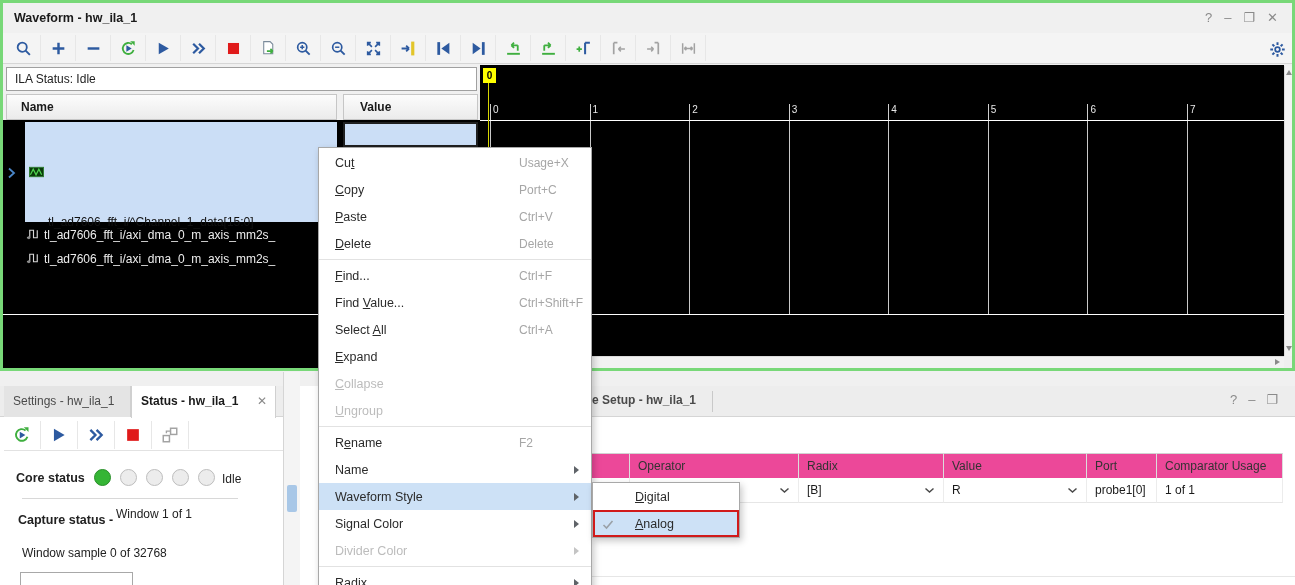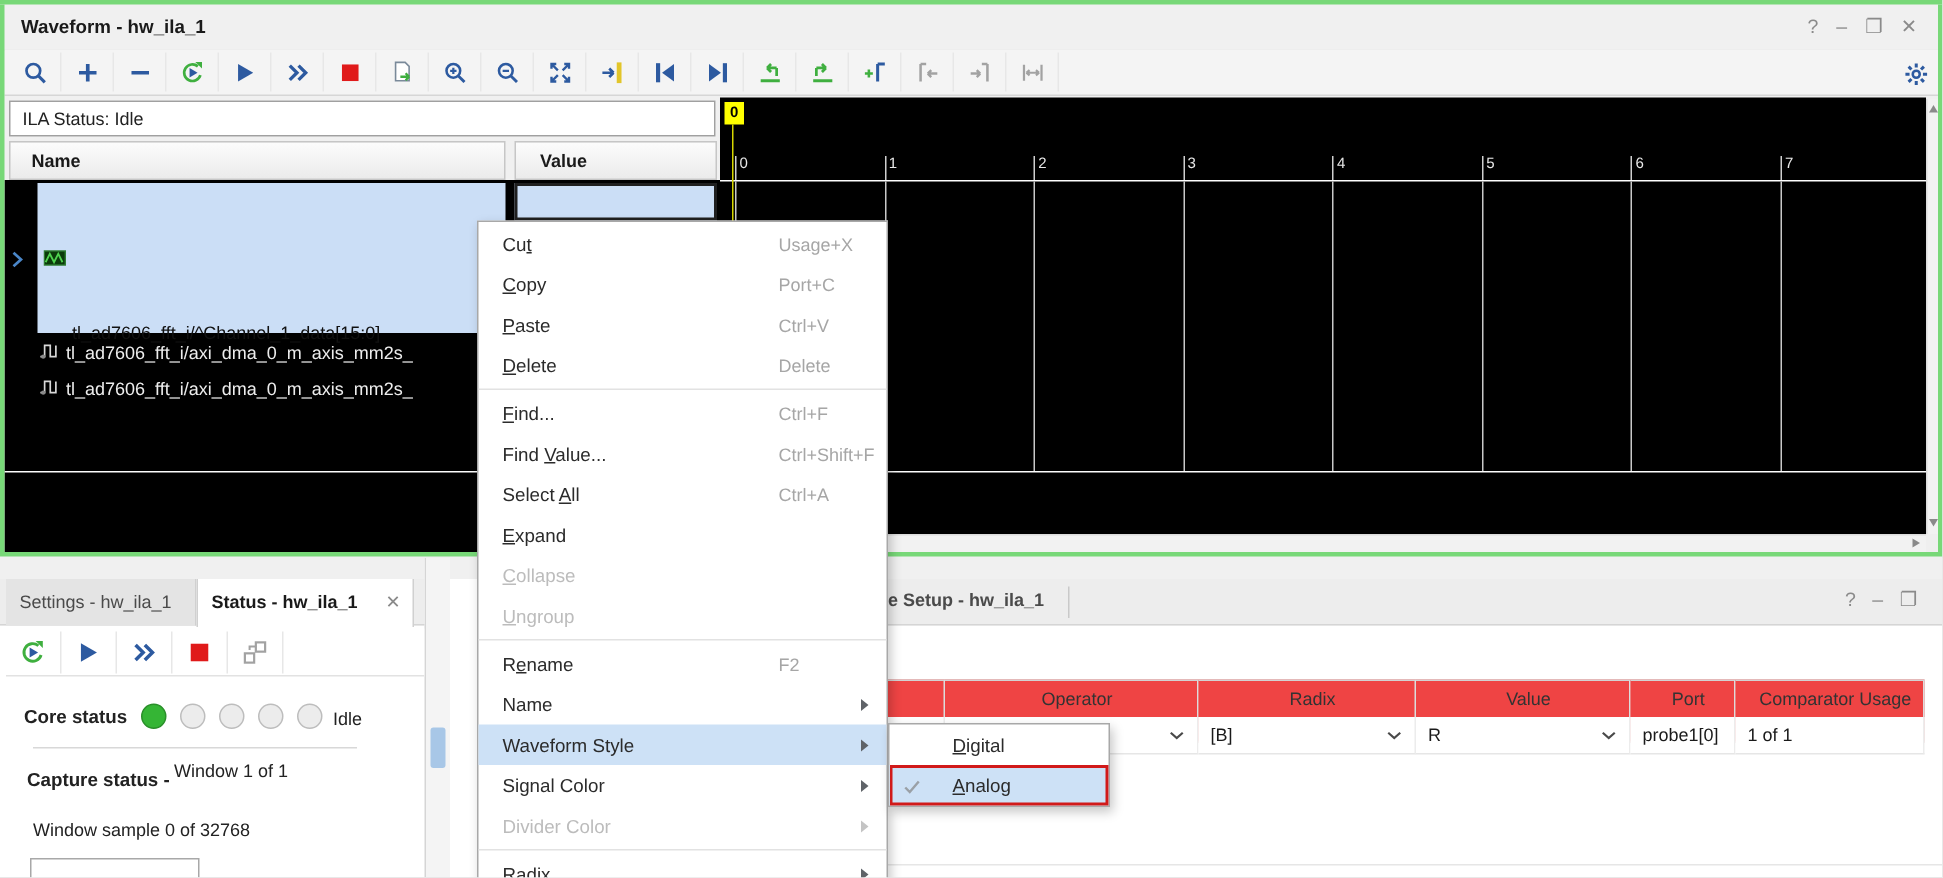--- a/index.html
+++ b/index.html
@@ -28,23 +28,23 @@
   .mi.dis .arr{border-left-color:#c4c4c4;}
   .msep{height:5px;position:relative;}
   .msep:after{content:"";position:absolute;left:0;right:0;top:2px;border-top:1px solid #e2e2e2;}
   #stylemenu{position:absolute;left:592px;top:482px;width:148px;background:#fff;border:1px solid #a8a8a8;
              box-shadow:2px 3px 7px rgba(0,0,0,.22);z-index:60;box-sizing:border-box;}
   .smi{position:relative;height:27px;display:flex;align-items:center;padding-left:42px;font-size:12.5px;color:#2b2b2b;box-sizing:border-box;}
   .smi.hl{background:var(--hl,#cde1f6);}
   .smi.red{box-shadow:inset 0 0 0 2px var(--redol,#d11a1a);}
   .chk{position:absolute;left:9px;top:9px;}
   
-  .th{height:42px;line-height:24px;box-sizing:border-box;padding-left:8px;background:#ef4444;
+  .th{height:42px;line-height:24px;box-sizing:border-box;padding-left:8px;background:#ec4899;
       border-top:1px solid #d2d2d2;border-bottom:1px solid #d2d2d2;border-right:1px solid #dcdcdc;
-      color:#333;font-size:12px;overflow:hidden;white-space:nowrap;text-align:center;}
+      color:#333;font-size:12px;overflow:hidden;white-space:nowrap;}
   .td{height:25px;box-sizing:border-box;display:flex;align-items:center;justify-content:space-between;
       padding:0 8px;border-right:1px solid #ececec;border-bottom:1px solid #e6e6e6;background:#fff;
       color:#1a1a1a;font-size:12px;overflow:hidden;white-space:nowrap;}
   
   #core-lights{position:absolute;left:94px;top:97px;display:flex;gap:9px;}
   .light{width:17px;height:17px;border-radius:50%;background:#ececec;border:1px solid #bdbdbd;box-sizing:border-box;}
   .light.on{background:#35b535;border-color:#2a8f2a;}
   .wctl{color:#8a8a8a;font-size:13px;}
   .tri-up{width:0;height:0;border-left:3.5px solid transparent;border-right:3.5px solid transparent;border-bottom:5px solid #8a8a8a;}
   .tri-down{width:0;height:0;border-left:3.5px solid transparent;border-right:3.5px solid transparent;border-top:5px solid #8a8a8a;}

